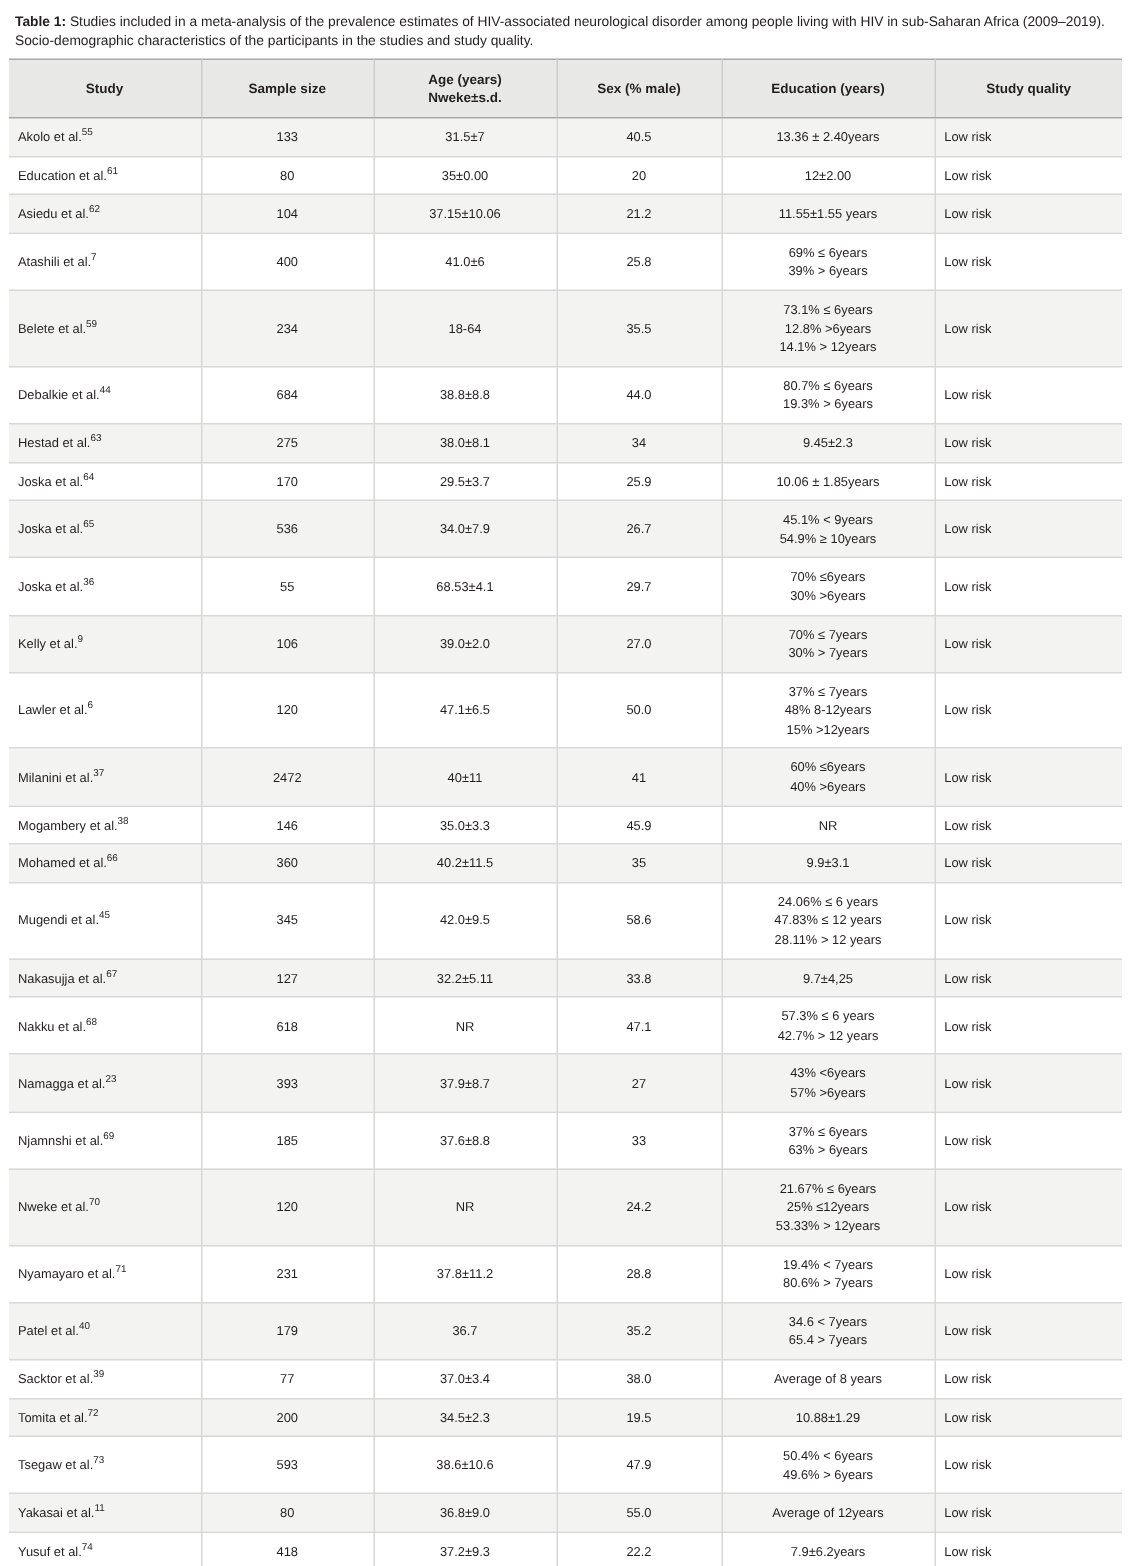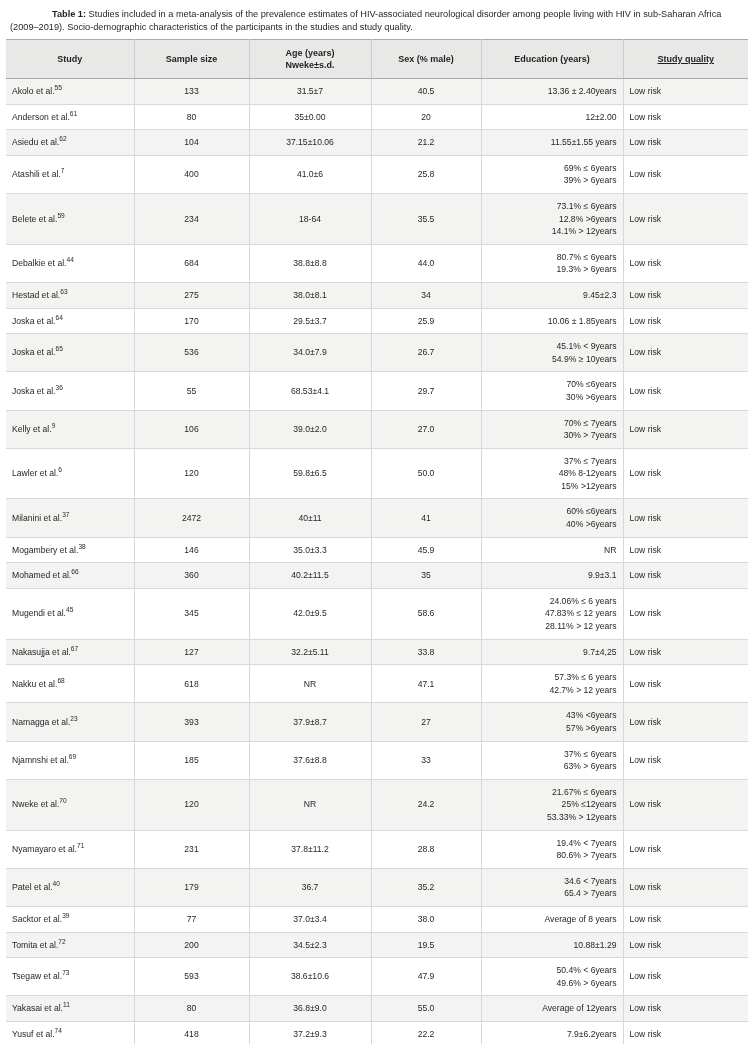--- a/index.html
+++ b/index.html
@@ -20,21 +20,20 @@
   }
   .caption {
     font-size: 9.2px;
     line-height: 12.5px;
     color: #231f20;
     padding: 2px 2px 6px 4px;
     text-align: left;
   }
   .caption .cap-label {
     font-weight: bold;
-    margin-left: 42px;
   }
   .caption .cap-text {
     font-weight: normal;
   }
   table.studies {
     width: 742px;
     border-collapse: collapse;
     table-layout: fixed;
     font-size: 8.6px;
   }
@@ -51,21 +50,21 @@
     border-bottom: 1px solid #a7a9ac;
     border-right: 1px solid #c9cbcd;
     font-size: 9px;
     font-weight: bold;
     color: #231f20;
     text-align: center;
     padding: 7px 4px;
     line-height: 12px;
     vertical-align: middle;
   }
-  table.studies thead th:last-child { border-right: none; text-decoration: underline; }
+  table.studies thead th:last-child { border-right: none; }
 
   table.studies tbody td {
     border-bottom: 1px solid #d7d8da;
     border-right: 1px solid #d7d8da;
     padding: 6px 6px;
     vertical-align: middle;
     line-height: 12.6px;
     color: #231f20;
   }
   table.studies tbody td:last-child { border-right: none; }
@@ -73,21 +72,21 @@
   table.studies tbody tr:nth-child(even) td { background: #ffffff; }
 
   td.col-study {
     text-align: left;
     padding-left: 8px;
   }
   td.col-n, td.col-age, td.col-sex {
     text-align: center;
   }
   td.col-edu {
-    text-align: right;
+    text-align: center;
     padding-left: 10px;
   }
   td.col-qual {
     text-align: left;
     padding-left: 10px;
   }
   sup {
     font-size: 6.6px;
     vertical-align: super;
     line-height: 0;
@@ -131,21 +130,21 @@
           <td class="col-study"><span>Akolo et al.</span><sup>55</sup></td>
           <td class="col-n">133</td>
           <td class="col-age">31.5±7</td>
           <td class="col-sex">40.5</td>
           <td class="col-edu">
             <span class="mline">13.36 ± 2.40years</span>
           </td>
           <td class="col-qual">Low risk</td>
         </tr>
         <tr>
-          <td class="col-study"><span>Anderson et al.</span><sup>61</sup></td>
+          <td class="col-study"><span>Education et al.</span><sup>61</sup></td>
           <td class="col-n">80</td>
           <td class="col-age">35±0.00</td>
           <td class="col-sex">20</td>
           <td class="col-edu">
             <span class="mline">12±2.00</span>
           </td>
           <td class="col-qual">Low risk</td>
         </tr>
         <tr>
           <td class="col-study"><span>Asiedu et al.</span><sup>62</sup></td>
@@ -240,21 +239,21 @@
           <td class="col-sex">27.0</td>
           <td class="col-edu">
             <span class="mline">70% ≤ 7years</span>
             <span class="mline">30% &gt; 7years</span>
           </td>
           <td class="col-qual">Low risk</td>
         </tr>
         <tr>
           <td class="col-study"><span>Lawler et al.</span><sup>6</sup></td>
           <td class="col-n">120</td>
-          <td class="col-age">59.8±6.5</td>
+          <td class="col-age">47.1±6.5</td>
           <td class="col-sex">50.0</td>
           <td class="col-edu">
             <span class="mline">37% ≤ 7years</span>
             <span class="mline">48% 8-12years</span>
             <span class="mline">15% &gt;12years</span>
           </td>
           <td class="col-qual">Low risk</td>
         </tr>
         <tr>
           <td class="col-study"><span>Milanini et al.</span><sup>37</sup></td>

